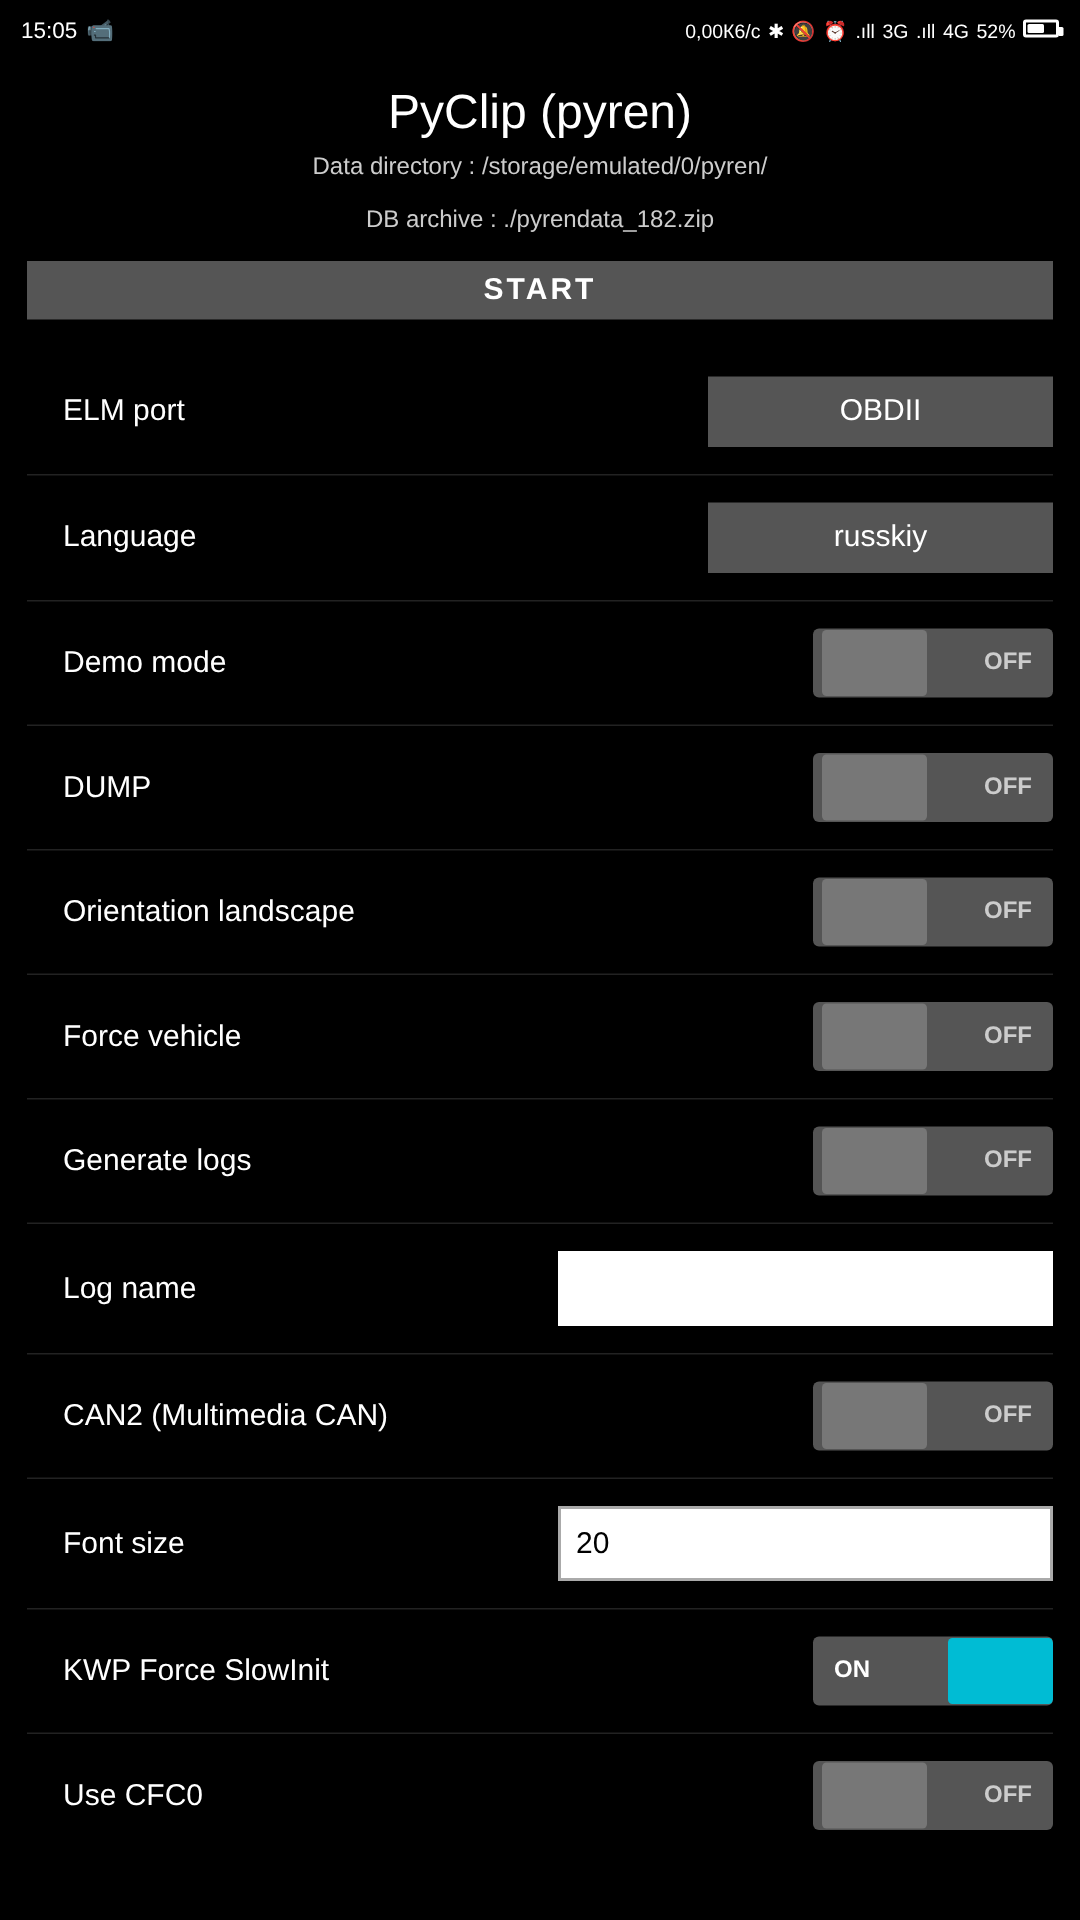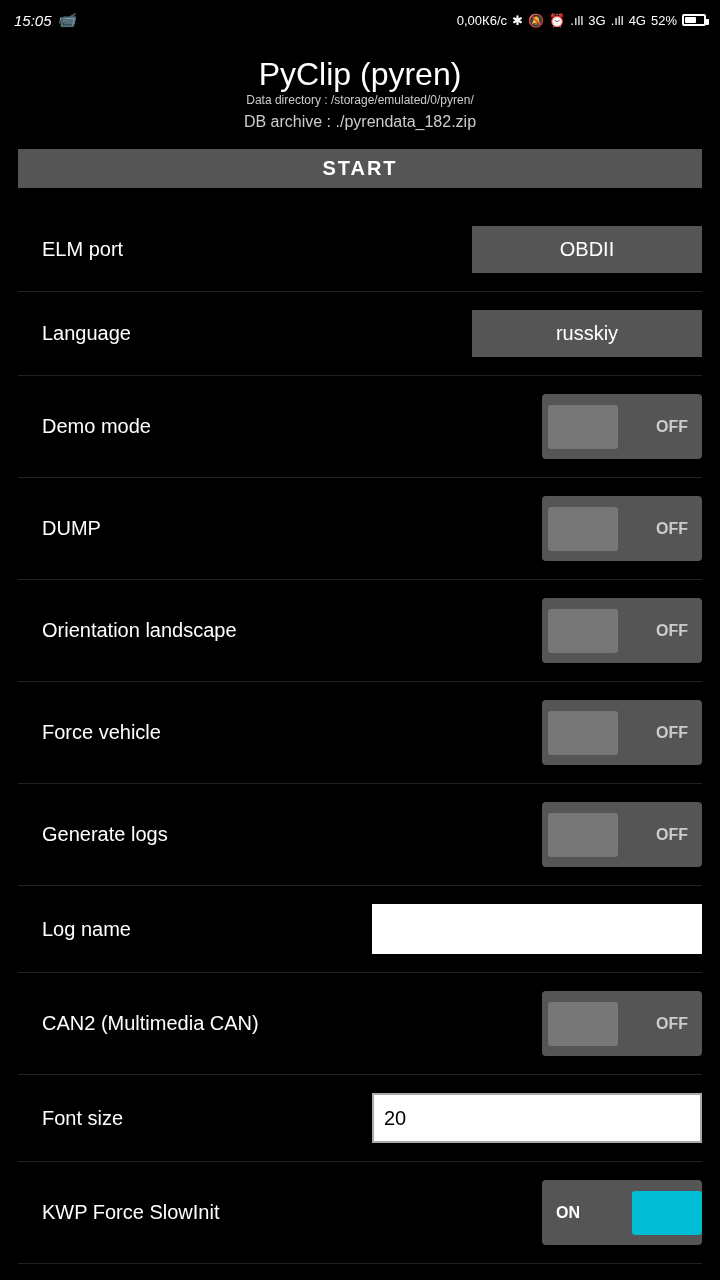--- a/index.html
+++ b/index.html
@@ -16,22 +16,22 @@
     
     .status-bar {
       display: flex;
       justify-content: space-between;
       align-items: center;
       padding: 6px 14px;
       font-size: 15px;
       font-weight: 500;
       height: 40px;
     }
-    .status-left { display: flex; align-items: center; gap: 6px; font-style: italic; }
-    .status-right { display: flex; align-items: center; gap: 5px; font-size: 13px; }
+    .status-left { display: flex; align-items: center; gap: 6px; }
+    .status-right { display: flex; gap: 5px; font-size: 13px; }
     .battery-body {
       width: 24px; height: 12px;
       border: 2px solid #fff;
       border-radius: 2px;
       position: relative;
       display: inline-block;
     }
     .battery-body::after {
       content: '';
       position: absolute;
@@ -50,27 +50,28 @@
 
     
     .app-content {
       padding: 10px 18px 30px;
     }
     .app-title {
       text-align: center;
       font-size: 32px;
       font-weight: 400;
       color: #fff;
+      margin-bottom: 10px;
       margin-top: 6px;
     }
     .info-text {
       text-align: center;
-      font-size: 12px;
+      font-size: 16px;
       color: #ccc;
-      margin-bottom: 6px;
+      margin-bottom: 17px;
     }
     .info-text2 {
       text-align: center;
       font-size: 16px;
       color: #ccc;
       margin-bottom: 18px;
     }
 
     .start-button {
       width: 100%;
@@ -112,21 +113,21 @@
       font-size: 20px;
       padding: 12px 0;
       width: 230px;
       text-align: center;
       cursor: pointer;
     }
 
     
     .toggle-switch {
       width: 160px;
-      height: 65px;
+      height: 46px;
       background: #555;
       border-radius: 4px;
       display: flex;
       align-items: center;
       cursor: pointer;
       position: relative;
       overflow: hidden;
     }
     .toggle-thumb {
       width: 70px;

